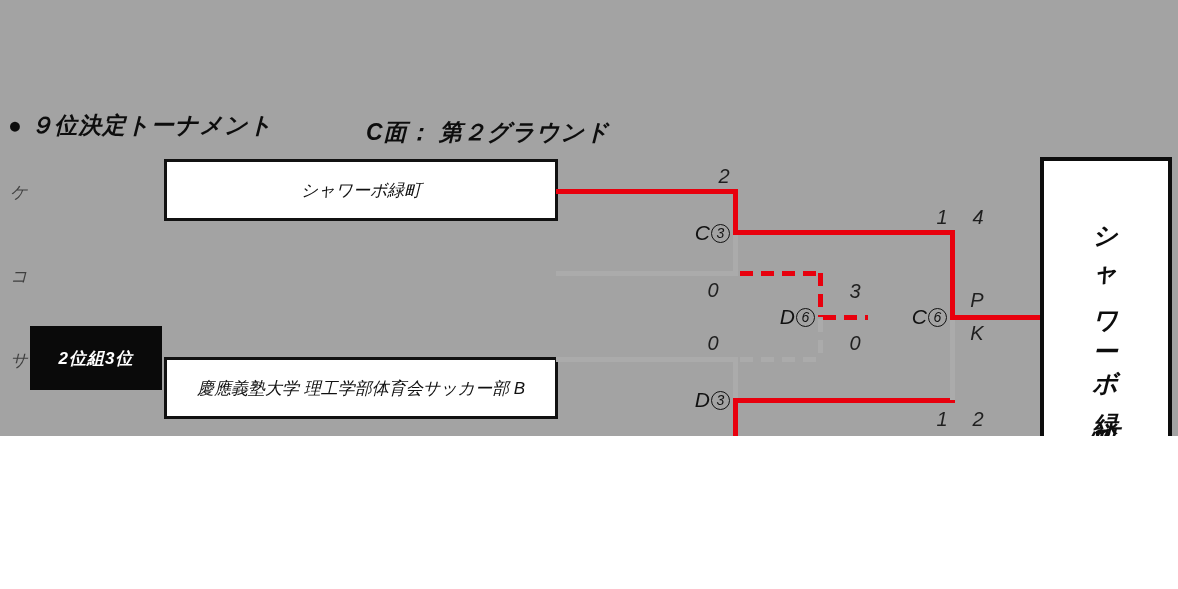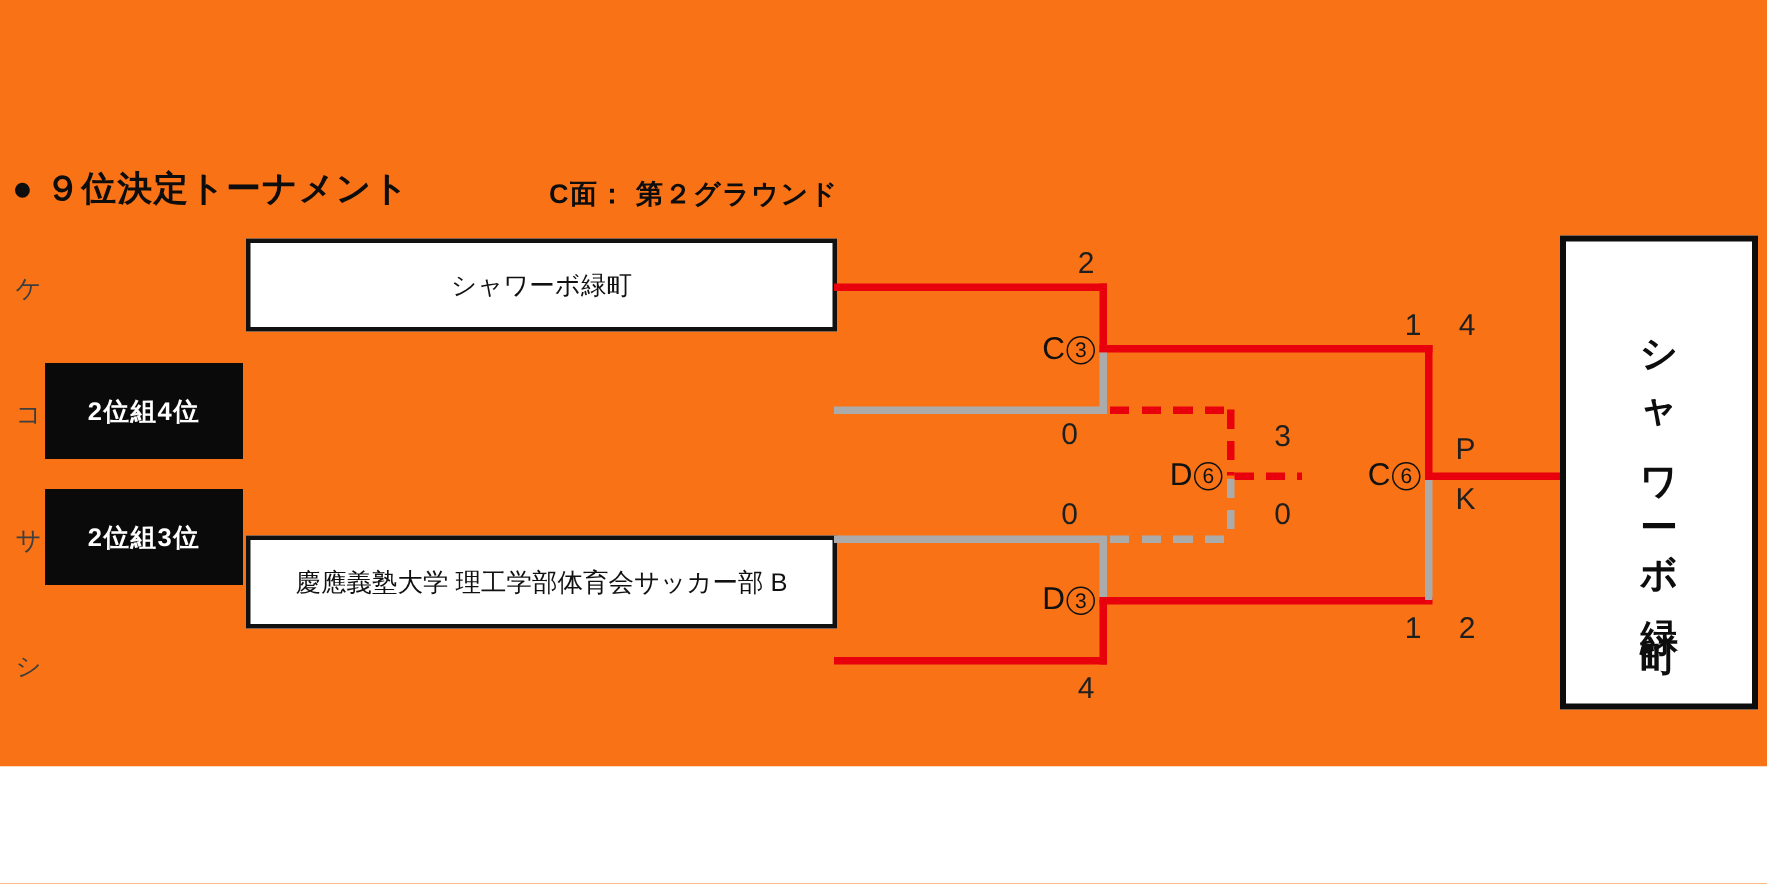--- a/index.html
+++ b/index.html
@@ -1,33 +1,34 @@
 <!DOCTYPE html>
 <html><head>
 <meta charset="utf-8">
 <style>
   * { margin: 0; padding: 0; box-sizing: border-box; }
   html, body { background: #ffffff; }
   body { font-family: "Liberation Sans", "DejaVu Sans", sans-serif; }
   #stage {
     position: relative;
-    width: 1178px; height: 511px;
-    background: #f97316;
+    width: 1178px; height: 436px;
+    background: #a3a3a3;
     overflow: hidden;
+    font-style: italic;
   }
   .abs { position: absolute; }
 
   
   .title {
     left: 8px; top: 110px;
     font-size: 23px; font-weight: bold; color: #0d0d0d;
     letter-spacing: 1px; white-space: nowrap;
   }
   .court-label {
-    top: 117px; font-size: 18px; font-weight: bold; color: #0d0d0d;
+    top: 117px; font-size: 23px; font-weight: bold; color: #0d0d0d;
     white-space: nowrap; letter-spacing: 1px;
   }
   #court-c { left: 366px; }
   #court-d { left: 716px; }
 
   
   .row-letter {
     left: 8px; width: 22px; text-align: center;
     font-size: 17px; color: #3f3f3f;
   }
@@ -90,21 +91,20 @@
   <div class="abs title">● ９位決定トーナメント</div>
   <div class="abs court-label" id="court-c">C面：  第２グラウンド</div>
 
   <div class="abs row-letter" style="top:181px;">ケ</div>
   <div class="abs row-letter" style="top:265px;">コ</div>
   <div class="abs row-letter" style="top:349px;">サ</div>
   <div class="abs row-letter" style="top:433px;">シ</div>
 
   <div class="abs team-box" style="top:159px;">シャワーボ緑町</div>
 
-  <div class="abs seed-box" style="top:242px;">2位組4位</div>
 
   <div class="abs seed-box" style="top:326px;">2位組3位</div>
   <div class="abs team-box" style="top:327px;margin-top:30px;">慶應義塾大学 理工学部体育会サッカー部 B</div>
 
 
   <div class="abs hline red" style="left:556px; top:189px; width:182px; height:5px;"></div>
   <div class="abs vline red" style="left:733px; top:189px; width:5px; height:46px;"></div>
   <div class="abs hline red" style="left:733px; top:230px; width:222px; height:5px;"></div>
   <div class="abs hline red" style="left:733px; top:398px; width:222px; height:5px;"></div>
   <div class="abs vline red" style="left:733px; top:400px; width:5px; height:43px;"></div>

